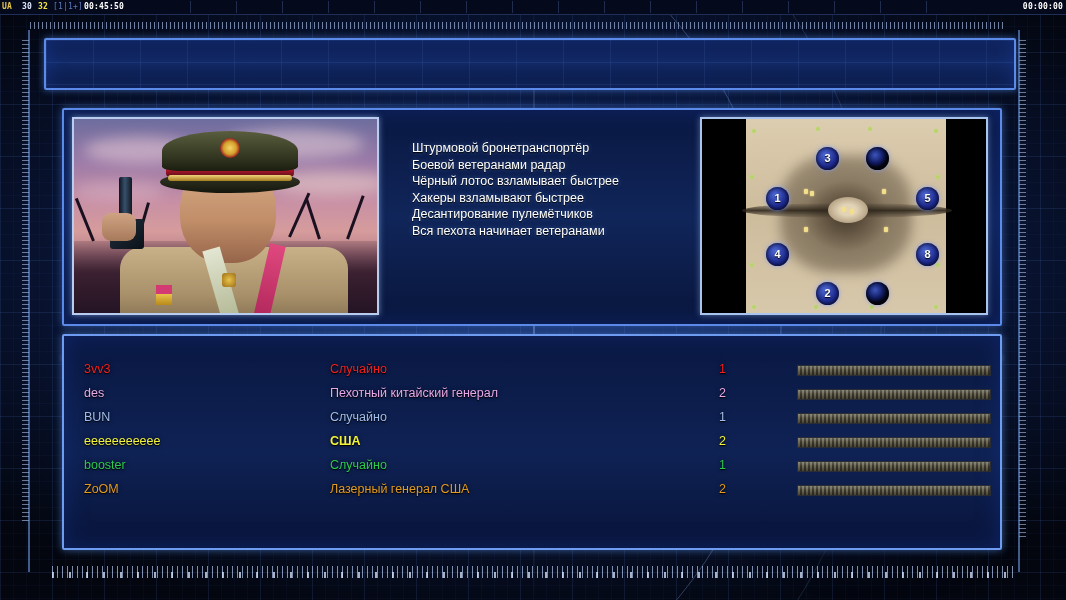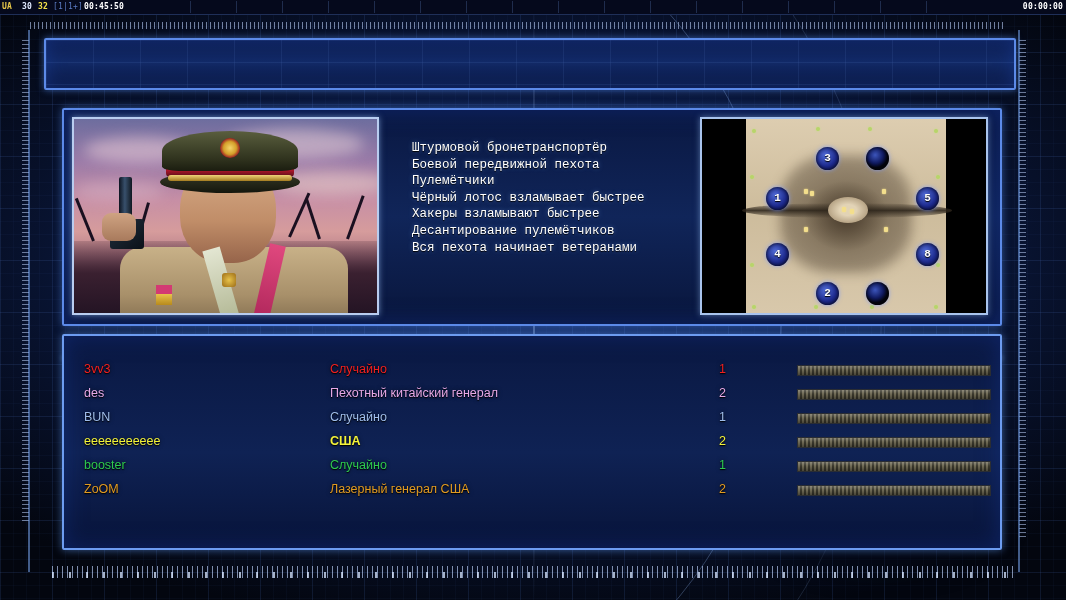--- a/index.html
+++ b/index.html
@@ -78,21 +78,21 @@
     background-image:
       linear-gradient(to right, rgba(110,150,225,.22) 1px, transparent 1px),
       linear-gradient(to bottom, rgba(110,150,225,.22) 1px, transparent 1px);
     background-size:47px 22px;}
   .title-text{position:absolute;left:26px;top:9px;font-size:27px;color:#ffffff;
     letter-spacing:.3px;text-shadow:0 0 9px rgba(120,180,255,.8),0 1px 2px #000;}
 
   .info-panel{left:62px;top:108px;width:940px;height:218px;
     background:linear-gradient(to bottom,#0a1842 0%,#102559 50%,#09163c 100%);
     border:2px solid #5c8ae8;border-radius:2px;
-    box-shadow:0 0 8px rgba(90,150,255,.5), inset 0 0 22px rgba(20,50,140,.55);font-family:Liberation Mono, monospace;}
+    box-shadow:0 0 8px rgba(90,150,255,.5), inset 0 0 22px rgba(20,50,140,.55);}
 
   .list-panel{left:62px;top:334px;width:940px;height:216px;
     background:linear-gradient(to bottom,#0a1842 0%,#0f2254 55%,#08143a 100%);
     border:2px solid #6d9cf0;border-radius:2px;
     box-shadow:0 0 8px rgba(100,160,255,.55), inset 0 0 22px rgba(20,50,140,.5);}
 
   
   .portrait{position:absolute;left:8px;top:7px;width:307px;height:198px;
     border:2px solid #b9cdf0;box-sizing:border-box;overflow:hidden;
     box-shadow:0 0 6px rgba(160,200,255,.6);}
@@ -257,22 +257,21 @@
       <div class="p-cap-badge"></div>
       <div class="p-gold"></div>
       <div class="p-sash"></div>
       <div class="p-sash2"></div>
       <div class="p-medal"></div>
       <div class="p-star"></div>
     </div>
 
     <div class="abilities">
       <div>Штурмовой бронетранспортёр</div>
-      <div>Боевой передвижной пехота</div>
-      <div>Пулемётчики</div>
+      <div>Боевой ветеранами радар</div>
       <div>Чёрный лотос взламывает быстрее</div>
       <div>Хакеры взламывают быстрее</div>
       <div>Десантирование пулемётчиков</div>
       <div>Вся пехота начинает ветеранами</div>
     </div>
 
     <div class="mapbox">
       <div class="map-img">
         <div class="map-shade" style="left:34px;top:36px;width:132px;height:118px;"></div>
         <div class="map-river"></div>

